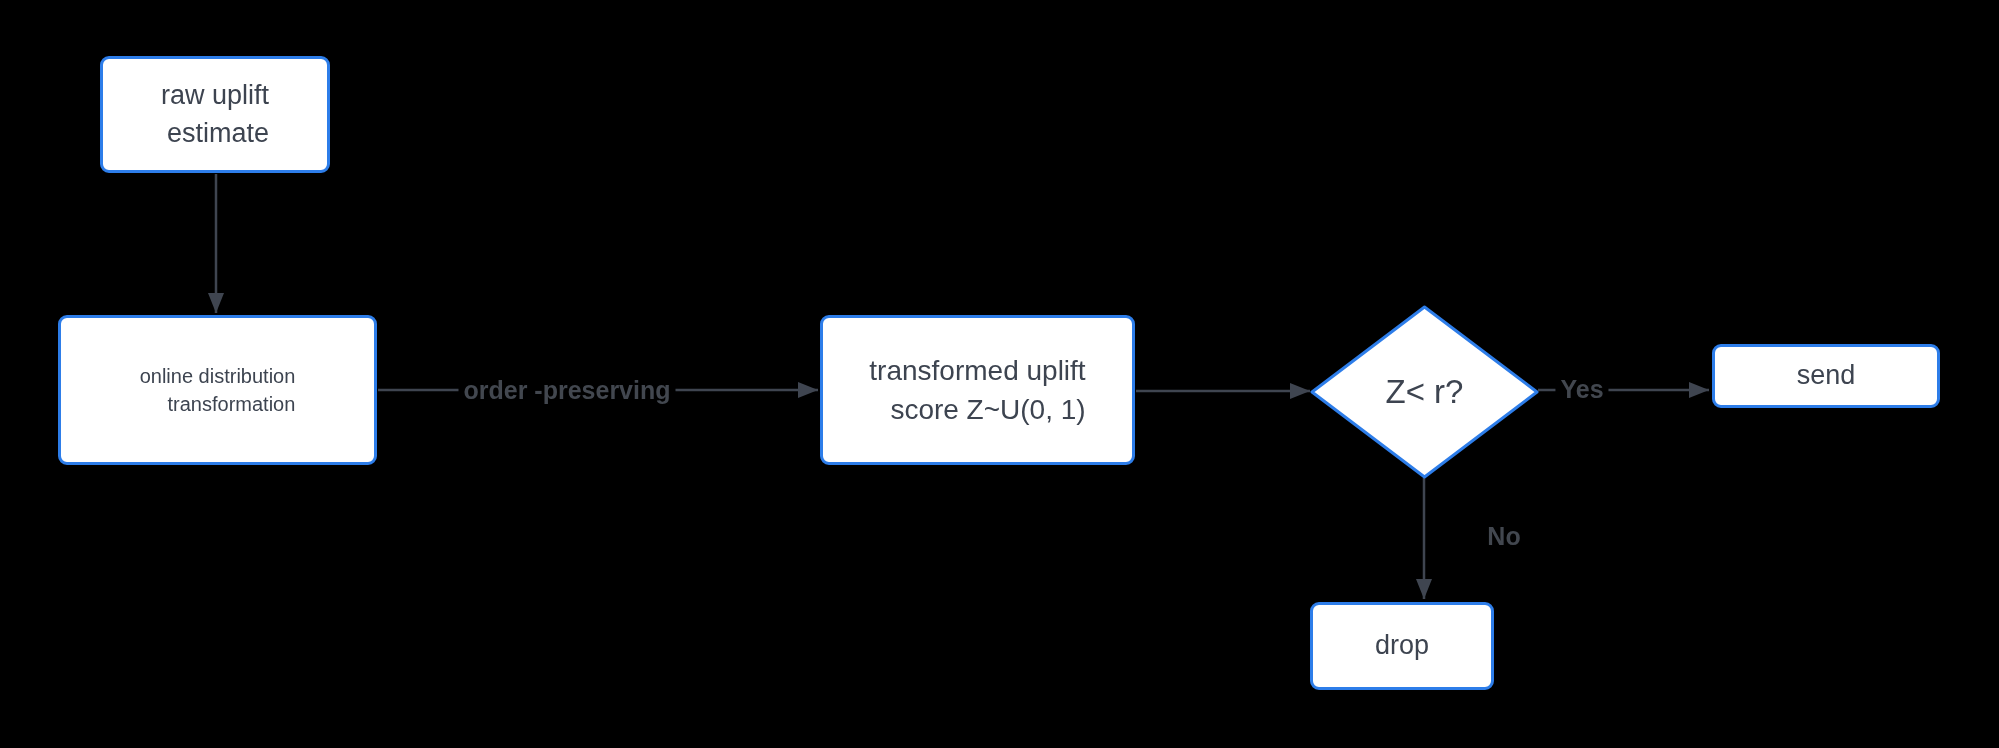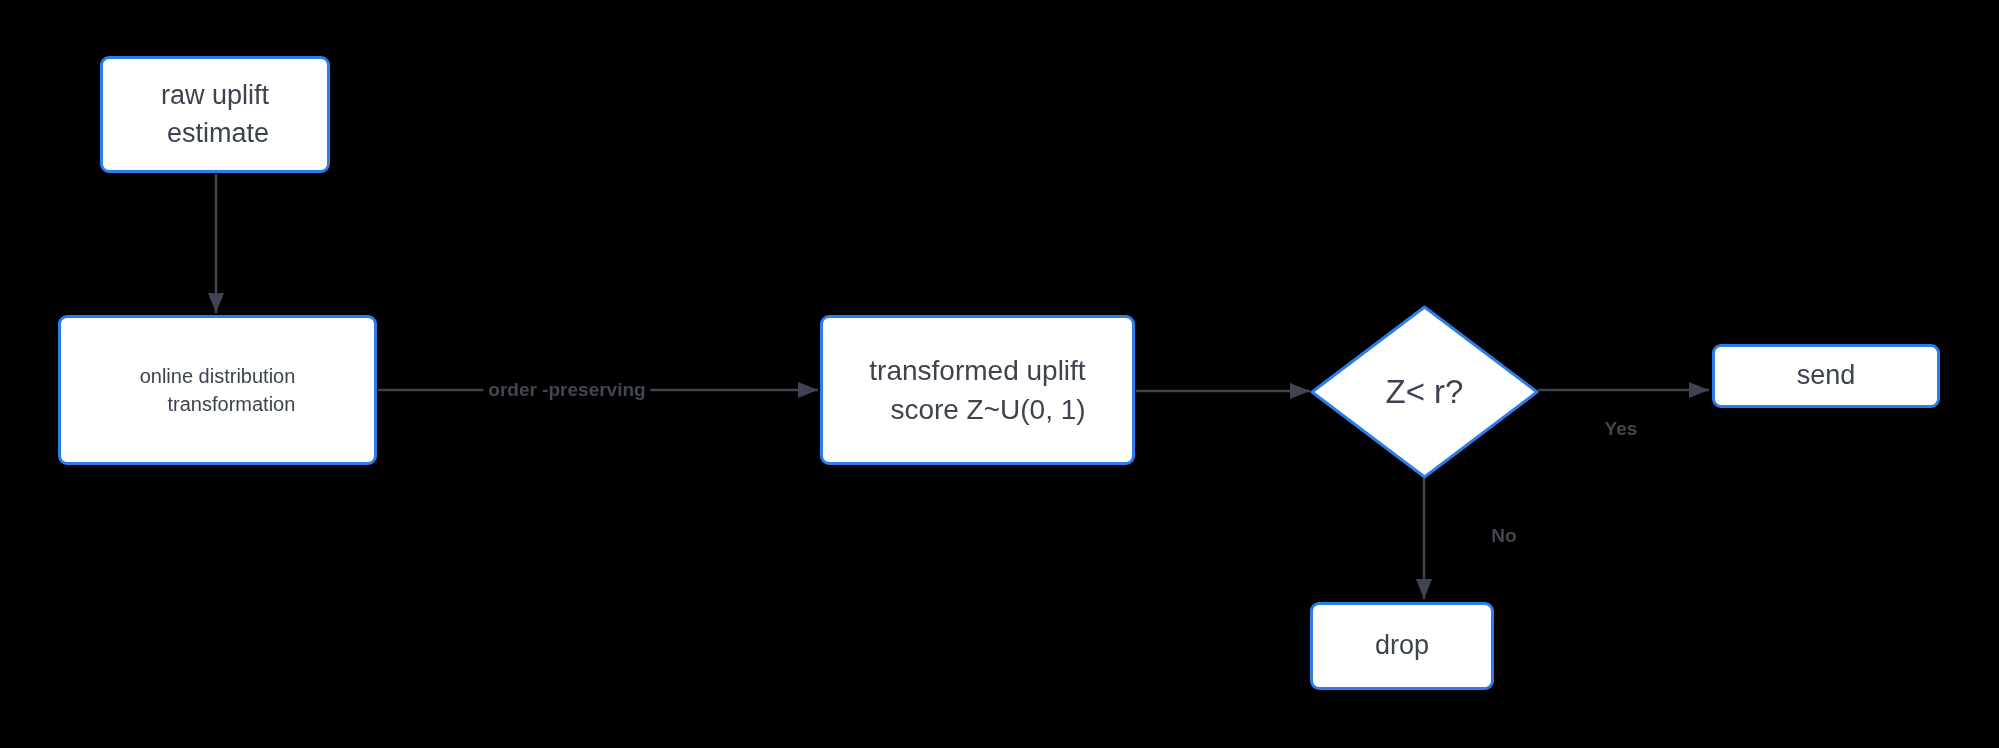--- a/index.html
+++ b/index.html
@@ -41,26 +41,26 @@
     left:1334px;top:374px;width:181px;height:36px;
     display:flex;align-items:center;justify-content:center;
     color:var(--node-text);font-size:33px;
   }
   .edge-label{
     position:absolute;
     transform:translate(-50%,-50%);
     background:var(--bg);
     color:var(--edge-label);
     font-weight:bold;
-    font-size:19px;
+    font-size:25px;
     padding:0 5px;
     white-space:nowrap;
   }
   .edge-label-order{left:567px;top:390px;}
-  .edge-label-yes{left:1621px;top:389px;margin-top:40px;}
+  .edge-label-yes{left:1582px;top:389px;}
   .edge-label-no{left:1504px;top:536px;}
 </style>
 </head>
 <body style="background: rgb(0, 0, 0);">
 
 <div class="canvas">
 
   <svg class="edges" viewBox="0 0 1999 748" xmlns="http://www.w3.org/2000/svg">
     <defs>
       <marker id="arrow" markerUnits="userSpaceOnUse" markerWidth="22" markerHeight="18" refX="20" refY="8" orient="auto">

